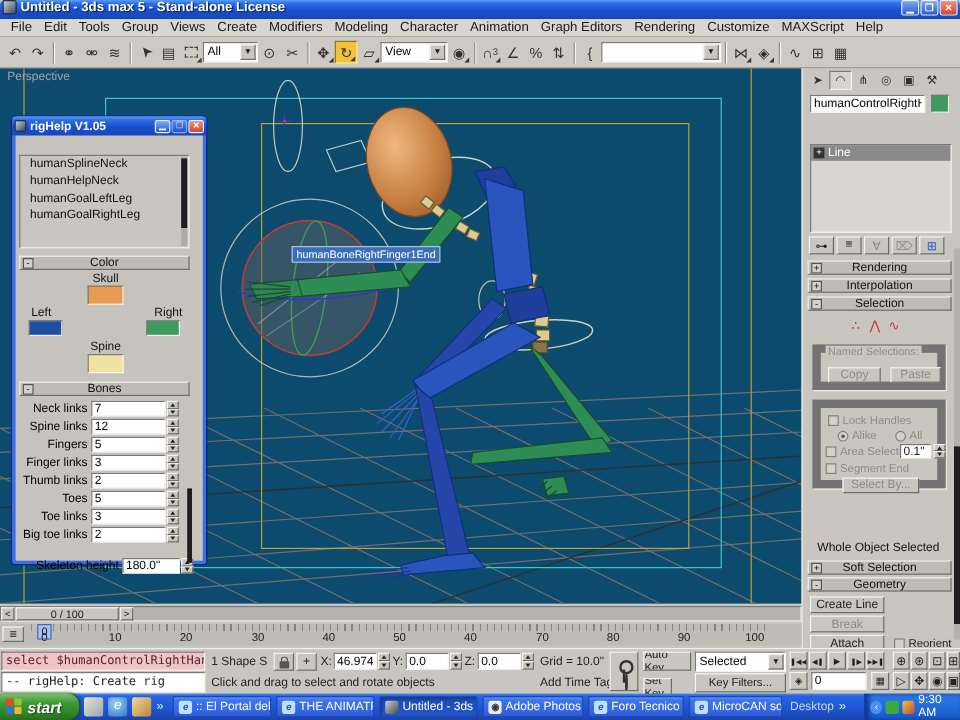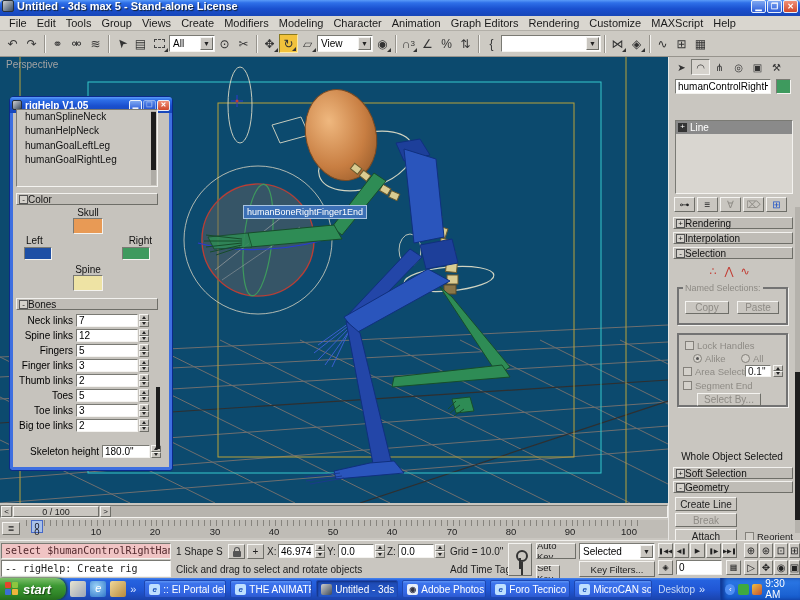--- a/index.html
+++ b/index.html
@@ -31,47 +31,47 @@
 .dashbox{width:11px;height:9px;border:1px dashed #444}
 
 .viewport{position:absolute;left:0;top:57px;width:668px;height:446px;background:#0c4a6e;overflow:hidden}
 .vplabel{position:absolute;left:6px;top:2px;font-size:10px;color:#A3A3A3}
 .tt{position:absolute;left:243px;top:148px;background:#3B6FB5;border:1px solid #A8C4E0;color:#fff;font-size:9px;padding:1px 3px;white-space:nowrap}
 
 .dlg{position:absolute;left:10px;top:97px;width:162px;height:373px;background:#C6C3BD;border:3px solid #3E6FE0;border-top:none;outline:1px solid #0B2A8A;border-radius:4px 4px 2px 2px}
 .dlgtitle{position:absolute;left:-3px;top:0;width:162px;height:16px;background:linear-gradient(180deg,#5A9BF8 0%,#2E6FE8 18%,#1A50CF 55%,#1746B8 100%);display:flex;align-items:center;color:#fff;border-radius:3px 3px 0 0}
 .dlgtitle .t{font-weight:bold;font-size:10px;margin-left:3px}
 .dlgtitle .wb{width:13px;height:11px;font-size:7px}
-.dlgbody{position:absolute;left:-3px;top:8px;width:156px;height:354px}
+.dlgbody{position:absolute;left:-3px;top:28px;width:156px;height:354px}
 .listbox{position:absolute;left:6px;top:4px;width:142px;height:78px;background:#C9C6C0;border:1px solid;border-color:#7A7A74 #F4F3F0 #F4F3F0 #7A7A74}
 .listbox div{font-size:10px;line-height:14.4px;padding-left:8px;color:#111;white-space:nowrap}
 .lsb{position:absolute;right:1px;top:1px;width:5px;height:74px;background:#AFACA6}
 .lsb i{position:absolute;left:0;top:1px;width:5px;height:58px;background:#1d1d1d}
 .roll{position:absolute;height:12px;background:#BFBCB6;border:1px solid;border-color:#F2F1EE #6E6E68 #6E6E68 #F2F1EE;display:flex;align-items:center;font-size:10px;color:#111}
 .roll .pm{width:9px;height:9px;margin-left:2px;background:#D4D1CB;border:1px solid #555;font-size:8px;line-height:7px;text-align:center;flex:none}
-.roll .rt{flex:1;margin-right:11px;white-space:nowrap}
+.roll .rt{flex:1;text-align:center;margin-right:11px;white-space:nowrap}
 .lab{position:absolute;font-size:10px;color:#111;white-space:nowrap}
 .swatch{position:absolute;border:1px solid;border-color:#7A7A74 #F4F3F0 #F4F3F0 #7A7A74}
 .brow{position:absolute;left:4px;width:148px;height:13px;display:flex;align-items:center}
 .blab{width:62px;text-align:right;font-size:10px;padding-right:3px;white-space:nowrap}
 .blab.w{width:88px}
 .fw{width:62px;height:13px;display:flex;background:#fff;border:1px solid;border-color:#7A7A74 #F4F3F0 #F4F3F0 #7A7A74}
 .fw input{border:none;background:transparent;font:10px "Liberation Sans",sans-serif;padding:0 2px;width:100%;outline:none}
 .spin{width:10px;height:13px;display:flex;flex-direction:column;margin-left:1px;flex:none}
 .spin b{flex:1;background:#C9C6C0;border:1px solid;border-color:#F4F3F0 #6E6E68 #6E6E68 #F4F3F0;position:relative}
 .spin b::after{content:"";position:absolute;left:2px;border-left:2px solid transparent;border-right:2px solid transparent}
 .spin b.up::after{top:1px;border-bottom:3px solid #222}
 .spin b.dn::after{bottom:1px;border-top:3px solid #222}
 .dsb{position:absolute;left:146px;top:282px;width:4px;height:62px;background:#1d1d1d}
 
 .cmd{position:absolute;left:668px;top:57px;width:132px;height:483px;background:#C9C6C0;border-left:1px solid #E8E7E4}
 .tabs{position:absolute;left:3px;top:2px;display:flex}
 .tab{width:19px;height:16px;display:flex;align-items:center;justify-content:center;font-size:10px;color:#333}
 .tab.active{background:#D6D3CD;border:1px solid;border-color:#7A7A74 #F4F3F0 #F4F3F0 #7A7A74}
-.grp{position:absolute;border:2px solid #737373;box-shadow:1px 1px 0 #F2F1EE}
+.grp{position:absolute;border:7px solid #737373;box-shadow:1px 1px 0 #F2F1EE}
 .grp .lg{position:absolute;top:-6px;left:4px;background:#C9C6C0;padding:0 2px;font-size:9px;color:#8E8B85;white-space:nowrap}
 .cb{width:9px;height:9px;background:#D4D1CB;border:1px solid #84817B;flex:none}
 .rad{width:9px;height:9px;border-radius:50%;background:#D4D1CB;border:1px solid #84817B;position:relative;flex:none}
 .rad.on::after{content:"";position:absolute;left:2px;top:2px;width:3px;height:3px;border-radius:50%;background:#555}
 .crow{position:absolute;display:flex;align-items:center;gap:3px;font-size:9.5px;color:#8E8B85;white-space:nowrap}
 .redi{color:#C23B32;font-size:11px;width:16px;text-align:center}
 .psb{position:absolute;left:126px;top:150px;width:5px;height:326px;background:#B5B2AC}
 .psb i{position:absolute;left:0;top:165px;width:5px;height:148px;background:#1d1d1d}
 
 .tslider{position:absolute;left:0;top:505px;width:668px;height:13px;background:#B7B4AE;border:1px solid;border-color:#7A7A74 #F4F3F0 #F4F3F0 #7A7A74;display:flex;align-items:center}

